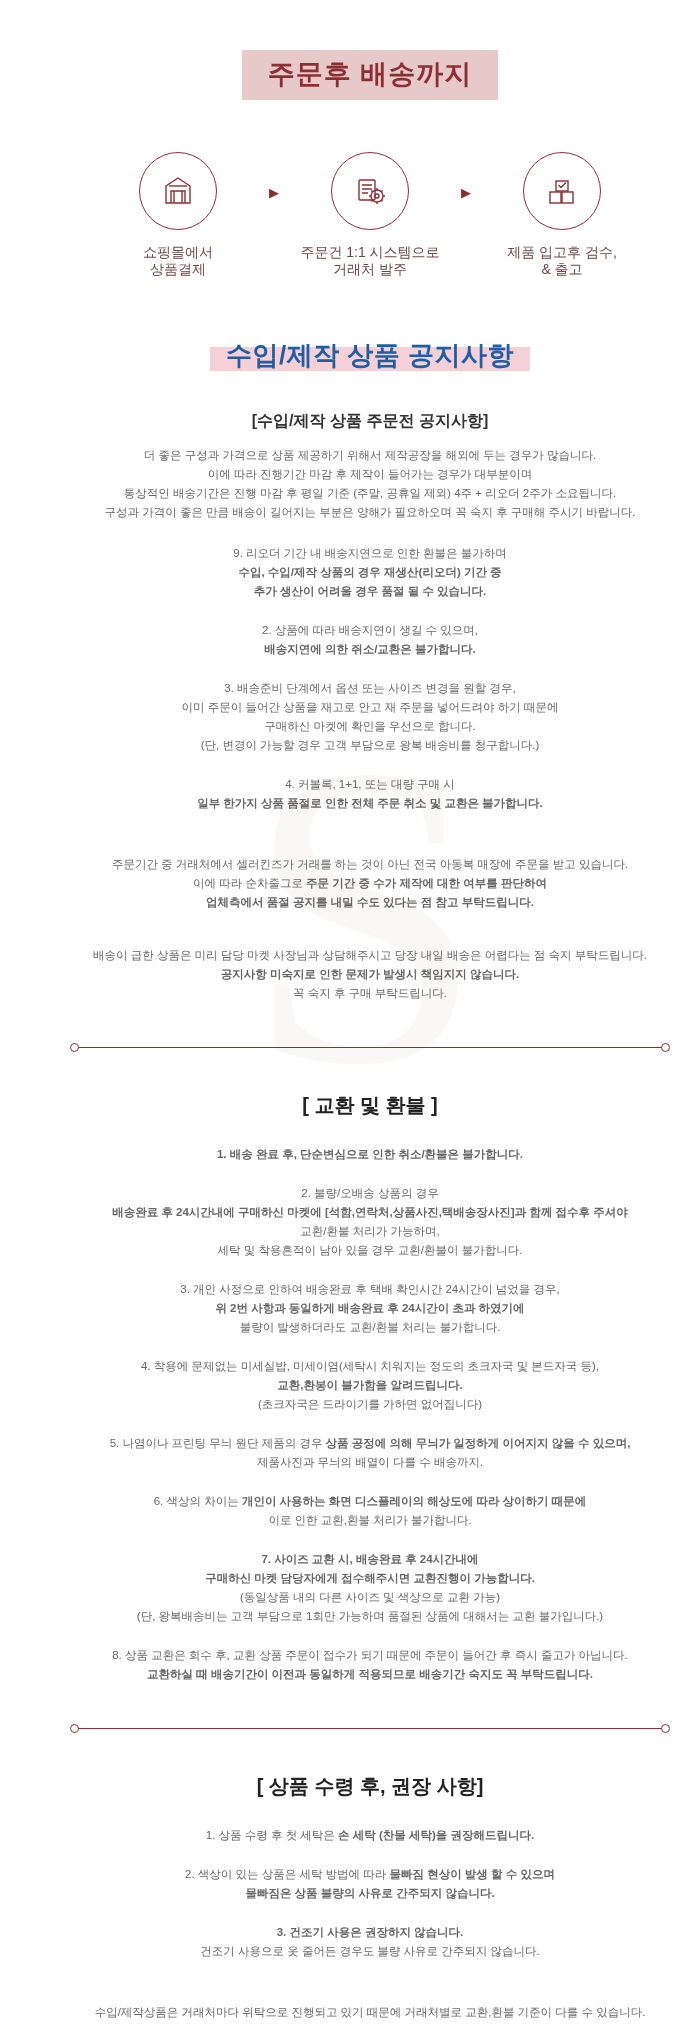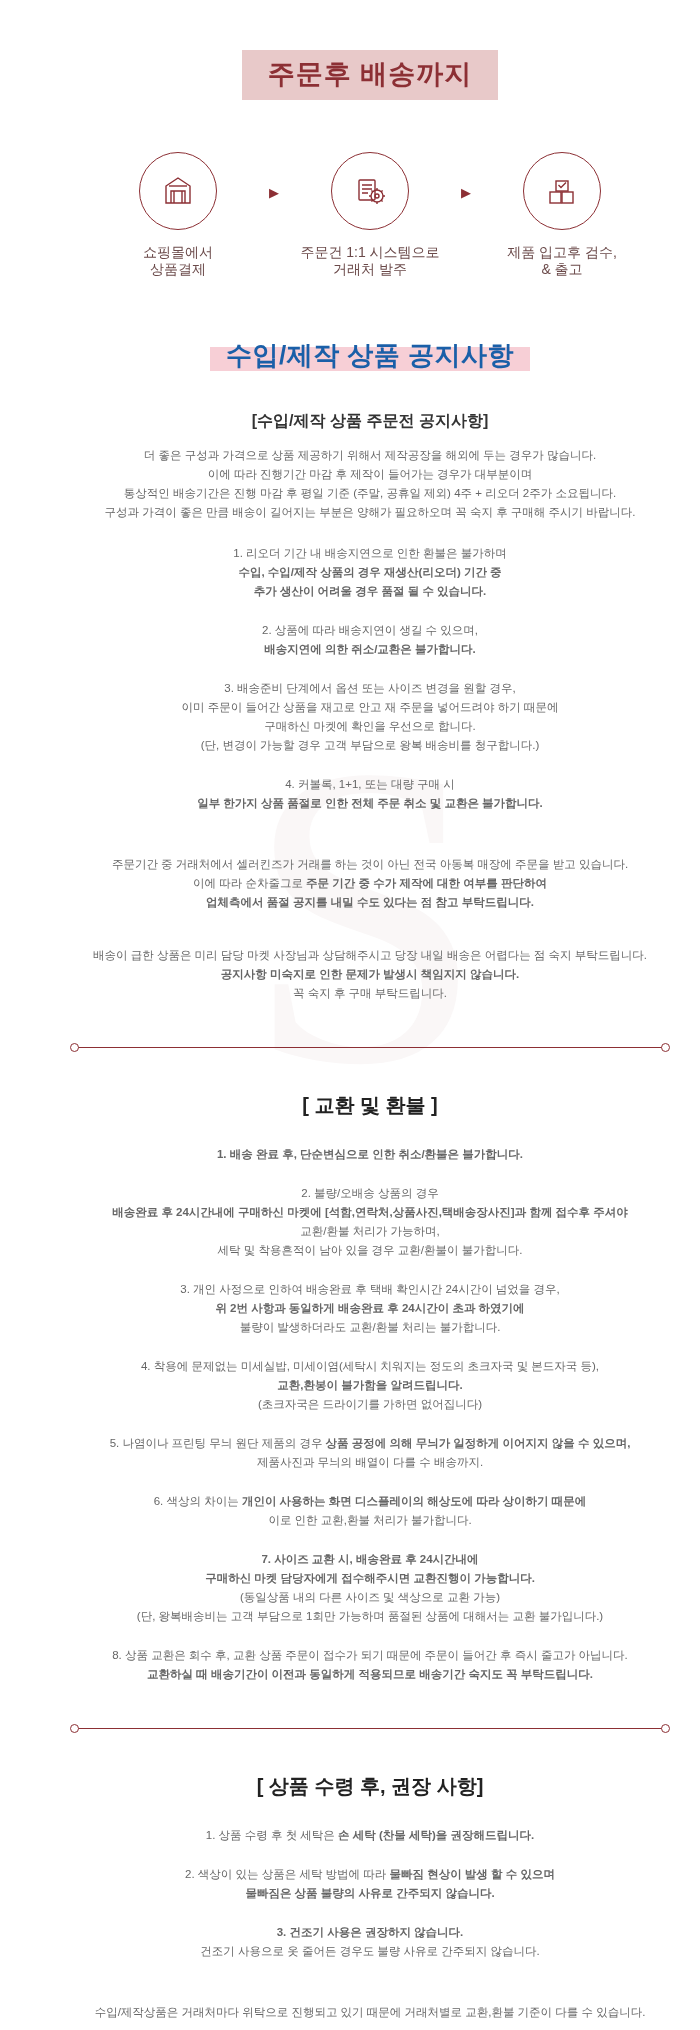--- a/index.html
+++ b/index.html
@@ -252,21 +252,21 @@
     <div class="block">
       <div class="b-title">[수입/제작 상품 주문전 공지사항]</div>
       <p class="line">더 좋은 구성과 가격으로 상품 제공하기 위해서 제작공장을 해외에 두는 경우가 많습니다.</p>
       <p class="line">이에 따라 진행기간 마감 후 제작이 들어가는 경우가 대부분이며</p>
       <p class="line">통상적인 배송기간은 진행 마감 후 평일 기준 (주말, 공휴일 제외) 4주 + 리오더 2주가 소요됩니다.</p>
       <p class="line">구성과 가격이 좋은 만큼 배송이 길어지는 부분은 양해가 필요하오며 꼭 숙지 후 구매해 주시기 바랍니다.</p>
 
       <div class="gap-m"></div>
 
       <div class="item">
-        <p class="line">1. 리오더 기간 내 배송지연으로 인한 환불은 불가하며</p>
+        <p class="line">9. 리오더 기간 내 배송지연으로 인한 환불은 불가하며</p>
         <p class="line bold">수입, 수입/제작 상품의 경우 재생산(리오더) 기간 중</p>
         <p class="line red">추가 생산이 어려울 경우 품절 될 수 있습니다.</p>
       </div>
 
       <div class="item">
         <p class="line">2. 상품에 따라 배송지연이 생길 수 있으며,</p>
         <p class="line red">배송지연에 의한 쥐소/교환은 불가합니다.</p>
       </div>
 
       <div class="item">

